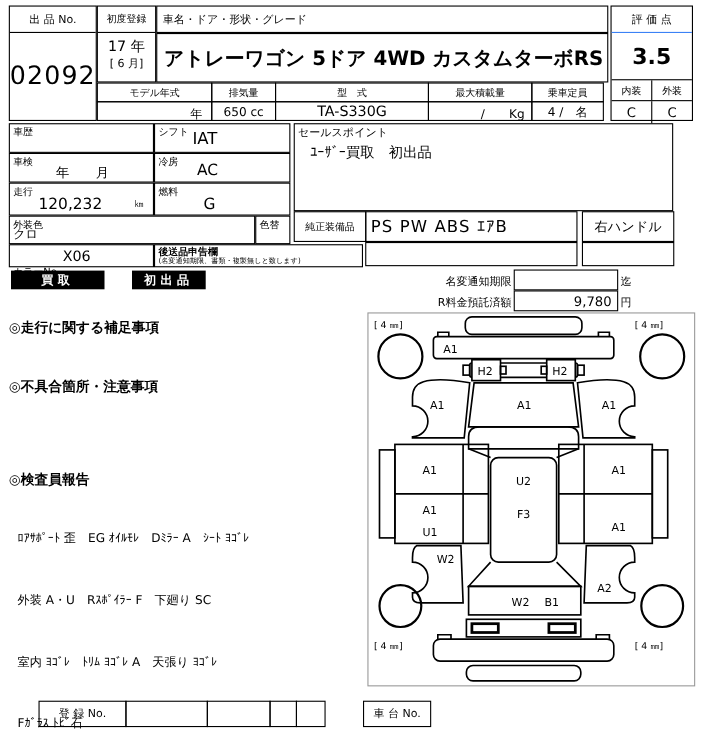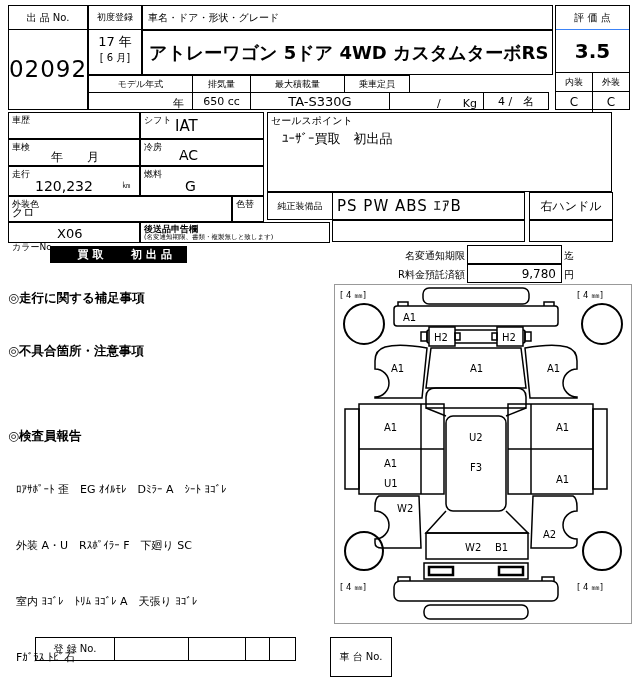--- a/index.html
+++ b/index.html
@@ -37,20 +37,21 @@
       <div style="font-size:10px;">[ 6 月]</div>
     </div>
   </div>
 
   <div class="abs b" style="left:142px;top:5px;width:411px;height:25px;display:flex;align-items:center;padding-left:5px;font-size:10px;">車名・ドア・形状・グレード</div>
   <div class="abs b" style="left:142px;top:30px;width:411px;height:45px;display:flex;align-items:center;padding-left:6px;font-size:18px;font-weight:bold;">アトレーワゴン 5ドア 4WD カスタムターボRS</div>
 
   <div class="abs cellrow" style="left:88px;top:75px;">
     <div class="cell ctr" style="width:105px;height:18px;font-size:9px;">モデル年式</div>
     <div class="cell ctr" style="width:59px;height:18px;font-size:9px;">排気量</div>
+    <div class="cell ctr" style="width:140px;height:18px;font-size:9px;">型　式</div>
     <div class="cell ctr" style="width:95px;height:18px;font-size:9px;">最大積載量</div>
     <div class="cell ctr" style="width:66px;height:18px;font-size:9px;">乗車定員</div>
   </div>
   <div class="abs cellrow" style="left:88px;top:92px;">
     <div class="cell" style="width:105px;height:18px;font-size:11px;text-align:right;padding:3px 8px 0 0;">年</div>
     <div class="cell ctr" style="width:59px;height:18px;font-size:11px;">650 cc</div>
     <div class="cell ctr" style="width:140px;height:18px;font-size:13px;">TA-S330G</div>
     <div class="cell" style="width:95px;height:18px;font-size:11px;text-align:right;padding:3px 6px 0 0;">/　　Kg</div>
     <div class="cell ctr" style="width:66px;height:18px;font-size:11px;">4 /　名</div>
   </div>
@@ -111,21 +112,21 @@
   <div class="abs b" style="left:267px;top:112px;width:345px;height:80px;">
     <span class="tl" style="font-size:10px;">セールスポイント</span>
     <span style="position:absolute;left:14px;top:17px;font-size:13px;">ﾕｰｻﾞｰ買取　初出品</span>
   </div>
   <div class="abs b ctr" style="left:267px;top:192px;width:66px;height:28px;font-size:9px;">純正装備品</div>
   <div class="abs b" style="left:332px;top:192px;width:193px;height:28px;display:flex;align-items:center;padding-left:4px;font-size:15px;letter-spacing:1px;">PS PW ABS ｴｱB</div>
   <div class="abs b ctr" style="left:529px;top:192px;width:84px;height:28px;font-size:12px;">右ハンドル</div>
   <div class="abs b" style="left:332px;top:220px;width:193px;height:22px;"></div>
   <div class="abs b" style="left:529px;top:220px;width:84px;height:22px;"></div>
 
-  <div class="abs badge" style="left:10px;top:246px;width:85px;height:17px;margin-left:40px;">買取</div>
+  <div class="abs badge" style="left:10px;top:246px;width:85px;height:17px;">買取</div>
   <div class="abs badge" style="left:120px;top:246px;width:67px;height:17px;">初出品</div>
 
   <div class="abs" style="left:370px;top:249px;width:95px;font-size:10px;text-align:right;">名変通知期限</div>
   <div class="abs b" style="left:467px;top:245px;width:95px;height:19px;font-size:11px;text-align:right;padding:3px 4px 0 0;"></div>
   <div class="abs" style="left:564px;top:249px;font-size:10px;">迄</div>
 
   <div class="abs" style="left:360px;top:268px;width:105px;font-size:10px;text-align:right;">R料金預託済額</div>
   <div class="abs b" style="left:467px;top:264px;width:95px;height:19px;font-size:12px;text-align:right;padding:2px 5px 0 0;">9,780</div>
   <div class="abs" style="left:564px;top:268px;font-size:10px;">円</div>
 
@@ -229,16 +230,16 @@
   </div>
 
   <div class="abs cellrow" style="left:35px;top:637px;">
     <div class="cell ctr" style="width:80px;height:24px;font-size:10px;">登 録 No.</div>
     <div class="cell" style="width:75px;height:24px;"></div>
     <div class="cell" style="width:58px;height:24px;"></div>
     <div class="cell" style="width:25px;height:24px;"></div>
     <div class="cell" style="width:27px;height:24px;"></div>
   </div>
   <div class="abs cellrow" style="left:330px;top:637px;">
-    <div class="cell ctr" style="width:62px;height:40px;font-size:10px;">車 台 No.</div>
+    <div class="cell ctr" style="width:62px;height:24px;font-size:10px;">車 台 No.</div>
   </div>
 
 </div>
 
 </body></html>

